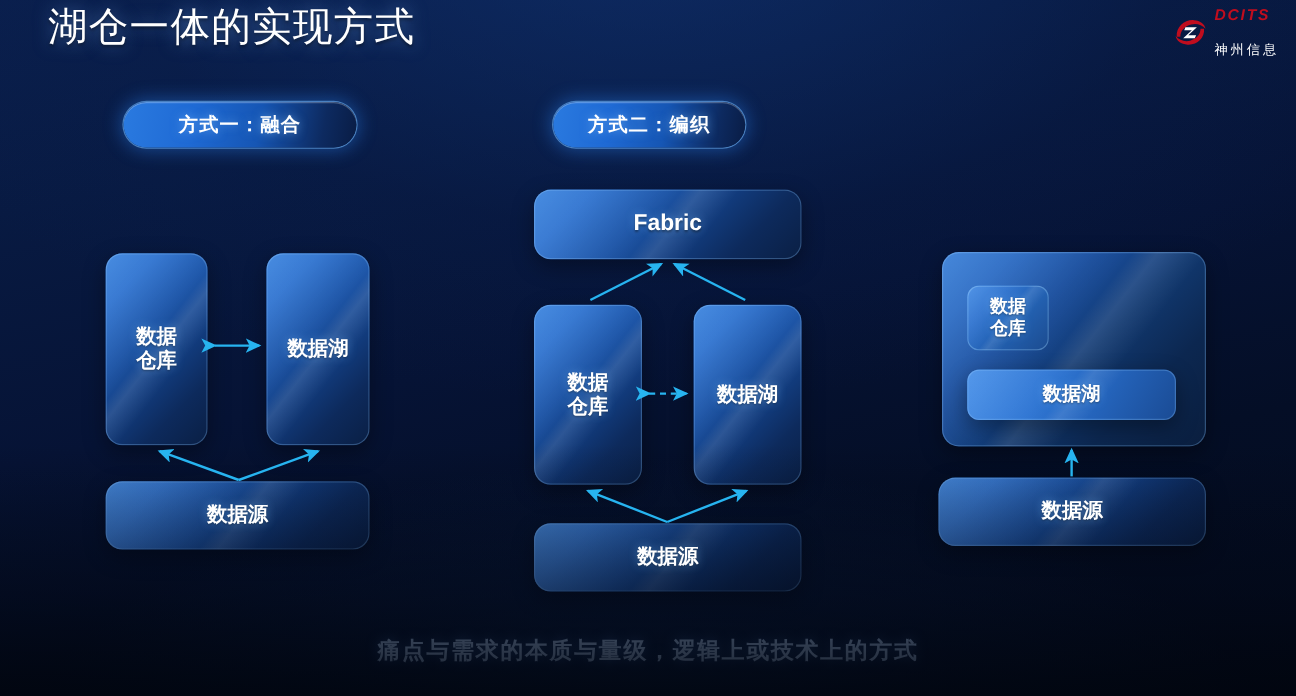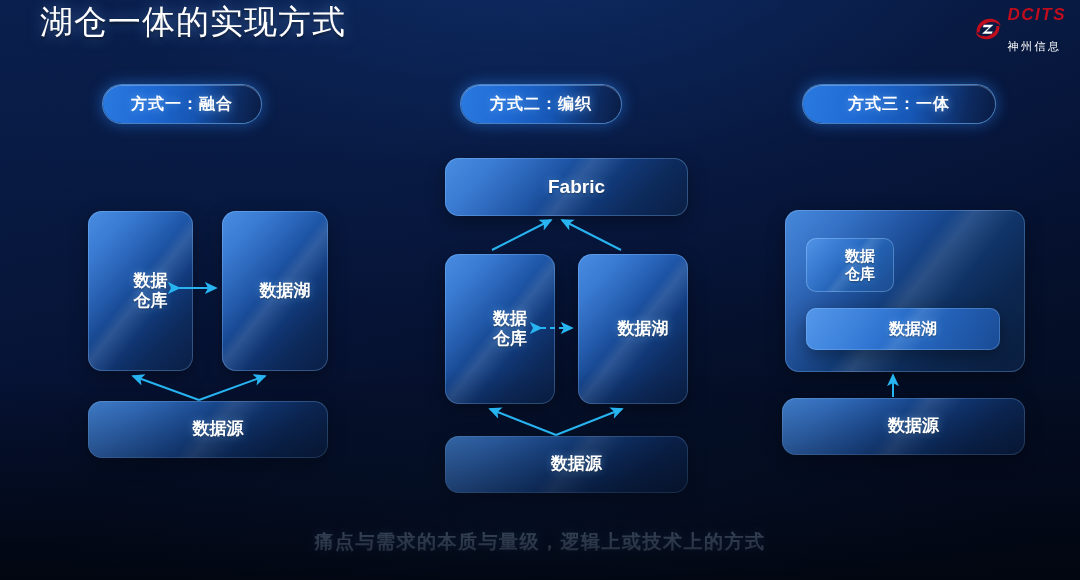--- a/index.html
+++ b/index.html
@@ -47,21 +47,21 @@
     position: absolute;
     right: 14px;
     top: 6px;
     display: flex;
     align-items: center;
     gap: 5px;
   }
   .logo-mark { width: 30px; height: 30px; display: block; }
   .logo-text { display: flex; flex-direction: column; line-height: 1; }
   .logo-en {
-    font-size: 17px;
+    font-size: 13px;
     font-weight: bold;
     font-style: italic;
     color: #c00d1e;
     letter-spacing: 1.5px;
   }
   .logo-cn {
     font-size: 11px;
     color: #ffffff;
     letter-spacing: 2.5px;
     margin-top: 18px;
@@ -96,21 +96,20 @@
     justify-content: center;
     color: #ffffff;
     font-weight: bold;
     text-align: center;
     line-height: 1.18;
     background: linear-gradient(135deg, #2f7ddd 0%, #2a70cf 18%, #1e56a8 40%, #123c7e 60%, #0d2a5c 78%, #0a1f44 100%);
     box-shadow:
       inset 0 0 0 1px rgba(140,200,255,0.30),
       0 6px 18px rgba(0,0,0,0.35);
     overflow: hidden;
-    padding-left: 20px;
   }
   .card::before {
     content: "";
     position: absolute;
     inset: 0;
     background: linear-gradient(128deg, rgba(255,255,255,0.12) 0%, rgba(255,255,255,0.04) 32%, rgba(255,255,255,0) 46%, rgba(255,255,255,0.10) 52%, rgba(255,255,255,0) 64%);
     pointer-events: none;
   }
   .card > span { position: relative; z-index: 2; text-shadow: 0 0 8px rgba(120,190,255,0.45), 0 1px 2px rgba(0,0,0,0.45); }
   .card.lightbar {
@@ -161,23 +160,22 @@
       <path d="M12 62 C10 34, 34 14, 60 16 C78 17, 90 27, 92 40 C82 28, 66 24, 52 28 C33 33, 22 46, 22 62 Z" fill="#c00d1e"></path>
       <path d="M88 40 C90 66, 68 86, 42 84 C24 83, 11 73, 9 60 C19 72, 35 77, 49 73 C68 68, 78 55, 78 40 Z" fill="#c00d1e"></path>
       <path d="M36 36 L68 36 L44 58 L66 58 L62 66 L30 66 L54 44 L33 44 Z" fill="#ffffff"></path>
     </svg>
     <div class="logo-text">
       <div class="logo-en">DCITS</div>
       <div class="logo-cn">神州信息</div>
     </div>
   </div>
 
-  <div class="pill" style="left:103px; top:85px; width:158px;text-align:center;">方式一：融合</div>
+  <div class="pill" style="left:103px; top:85px; width:194px;text-align:center;">方式一：融合</div>
   <div class="pill" style="left:461px; top:85px; width:160px;">方式二：编织</div>
-  <div class="pill" style="left:803px; top:85px; width:192px;">方式三：一体</div>
 
   <div class="card" style="left:88px; top:211px; width:85px; height:160px; font-size:17px;">
     <span><span>数据</span><br><span>仓库</span></span>
   </div>
   <div class="card" style="left:222px; top:211px; width:86px; height:160px; font-size:17px;">
     <span>数据湖</span>
   </div>
   <div class="card" style="left:88px; top:401px; width:220px; height:57px; font-size:17px;">
     <span>数据源</span>
   </div>

